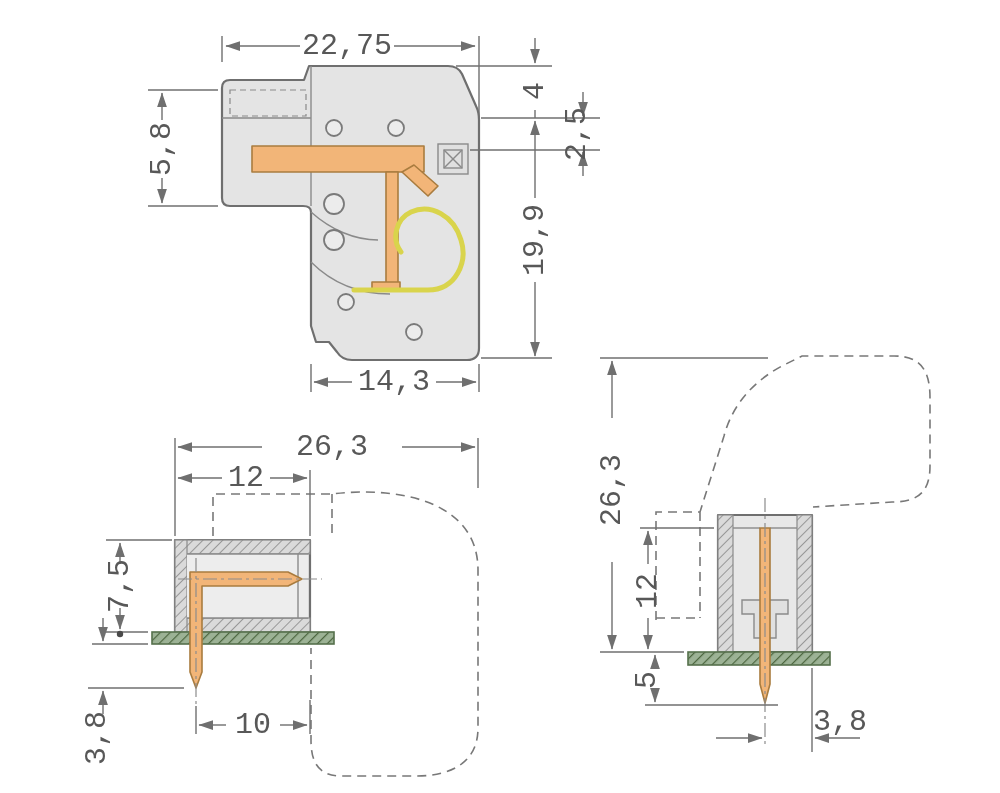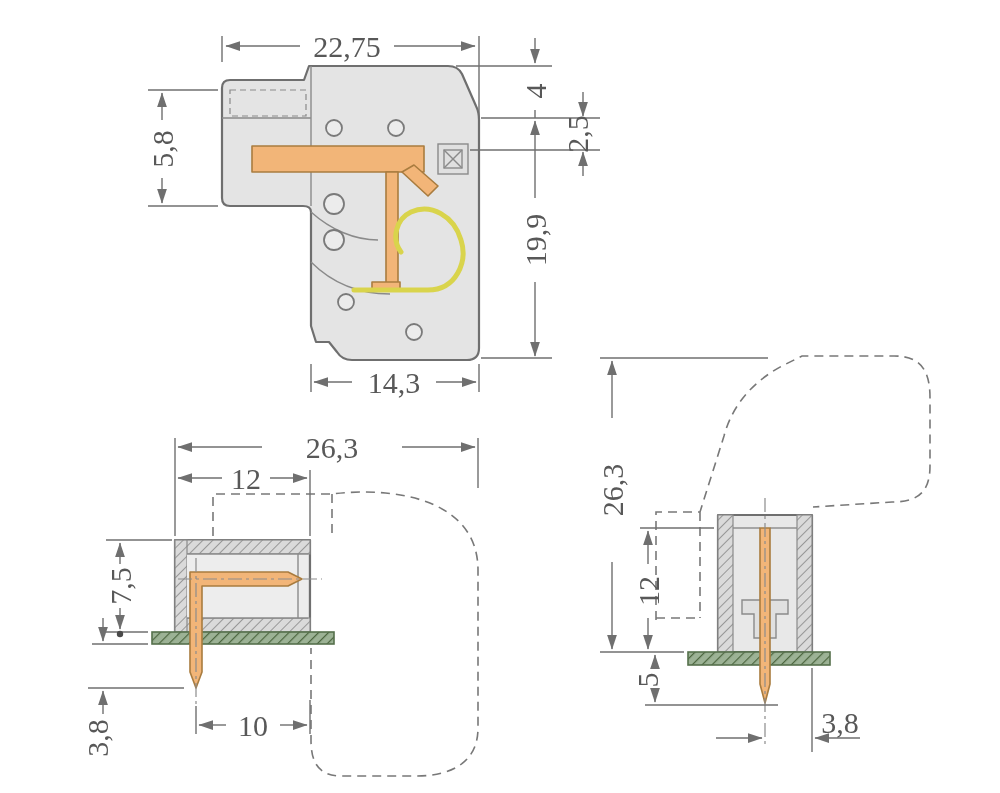--- a/index.html
+++ b/index.html
@@ -1,17 +1,17 @@
 <!DOCTYPE html>
 <html><head>
 <meta charset="utf-8">
 <style>
   html,body{margin:0;padding:0;background:#ffffff;}
   .stage{position:relative;width:1000px;height:793px;background:#ffffff;
-         font-family:Liberation Serif, serif;overflow:hidden;}
+         font-family:Liberation Mono, monospace;overflow:hidden;}
   svg{display:block;}
   .outline{fill:#e4e4e4;stroke:#6f6f6f;stroke-width:2.2;stroke-linejoin:round;}
   .solidbody{fill:#e8e8e8;stroke:#6f6f6f;stroke-width:2.2;stroke-linejoin:round;}
   .innerfill{fill:#ededed;stroke:none;}
   .wall{fill:url(#hatch);stroke:#8a8a8a;stroke-width:1.2;}
   .thin{fill:none;stroke:#8a8a8a;stroke-width:1.4;}
   .detail{fill:#e0e0e0;stroke:#8a8a8a;stroke-width:1.4;}
   .dim{fill:none;stroke:#6f6f6f;stroke-width:1.4;}
   .dashed{fill:none;stroke:#787878;stroke-width:1.6;stroke-dasharray:9 6;}
   .dashedthin{fill:none;stroke:#8a8a8a;stroke-width:1.2;stroke-dasharray:6 4;}

